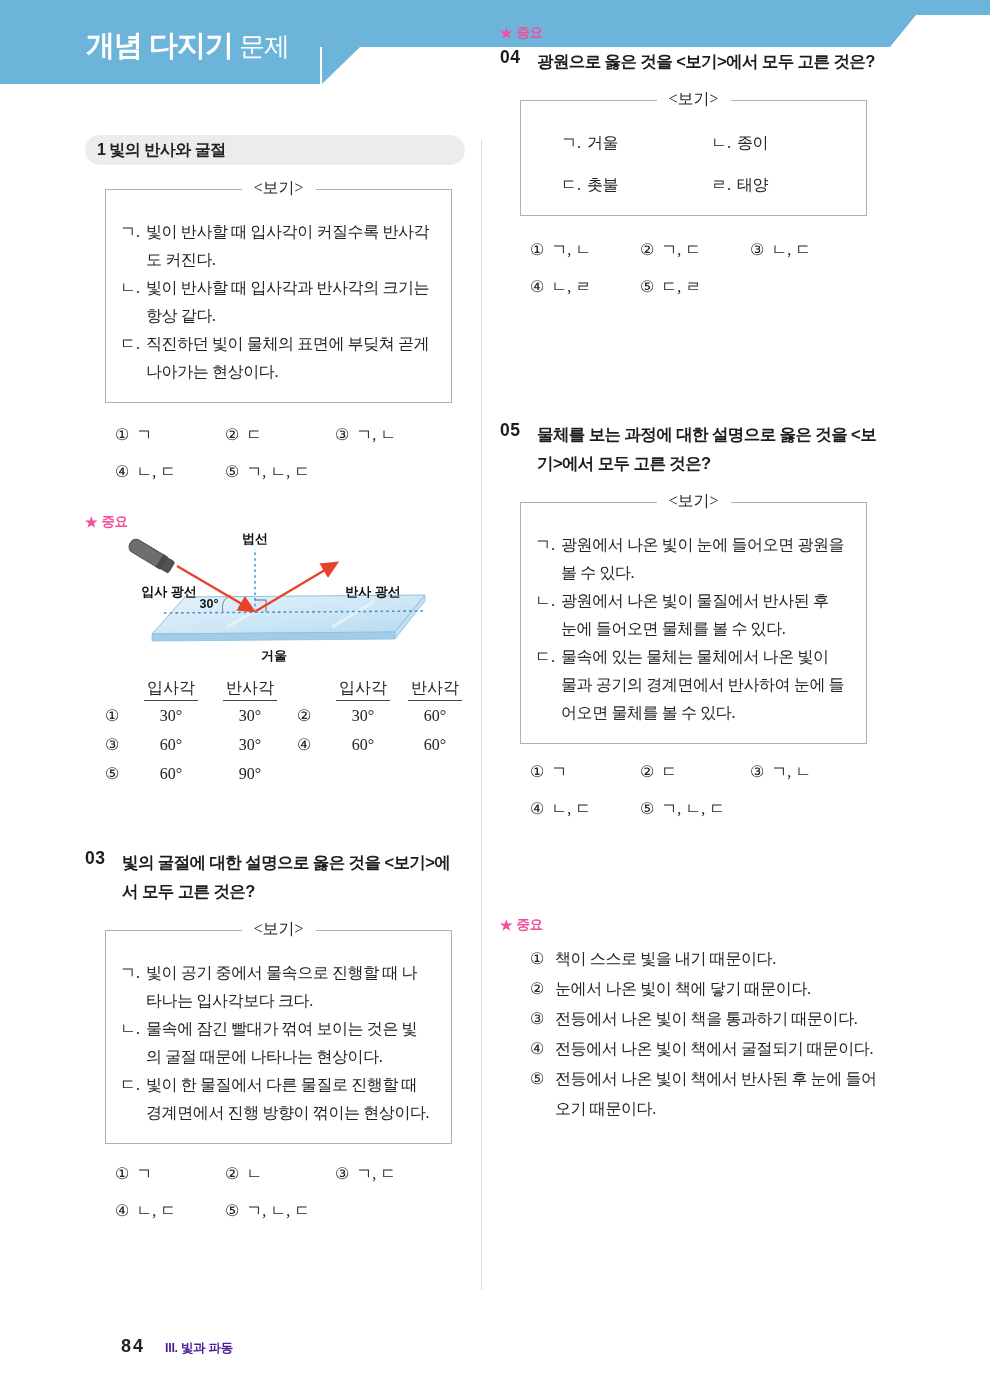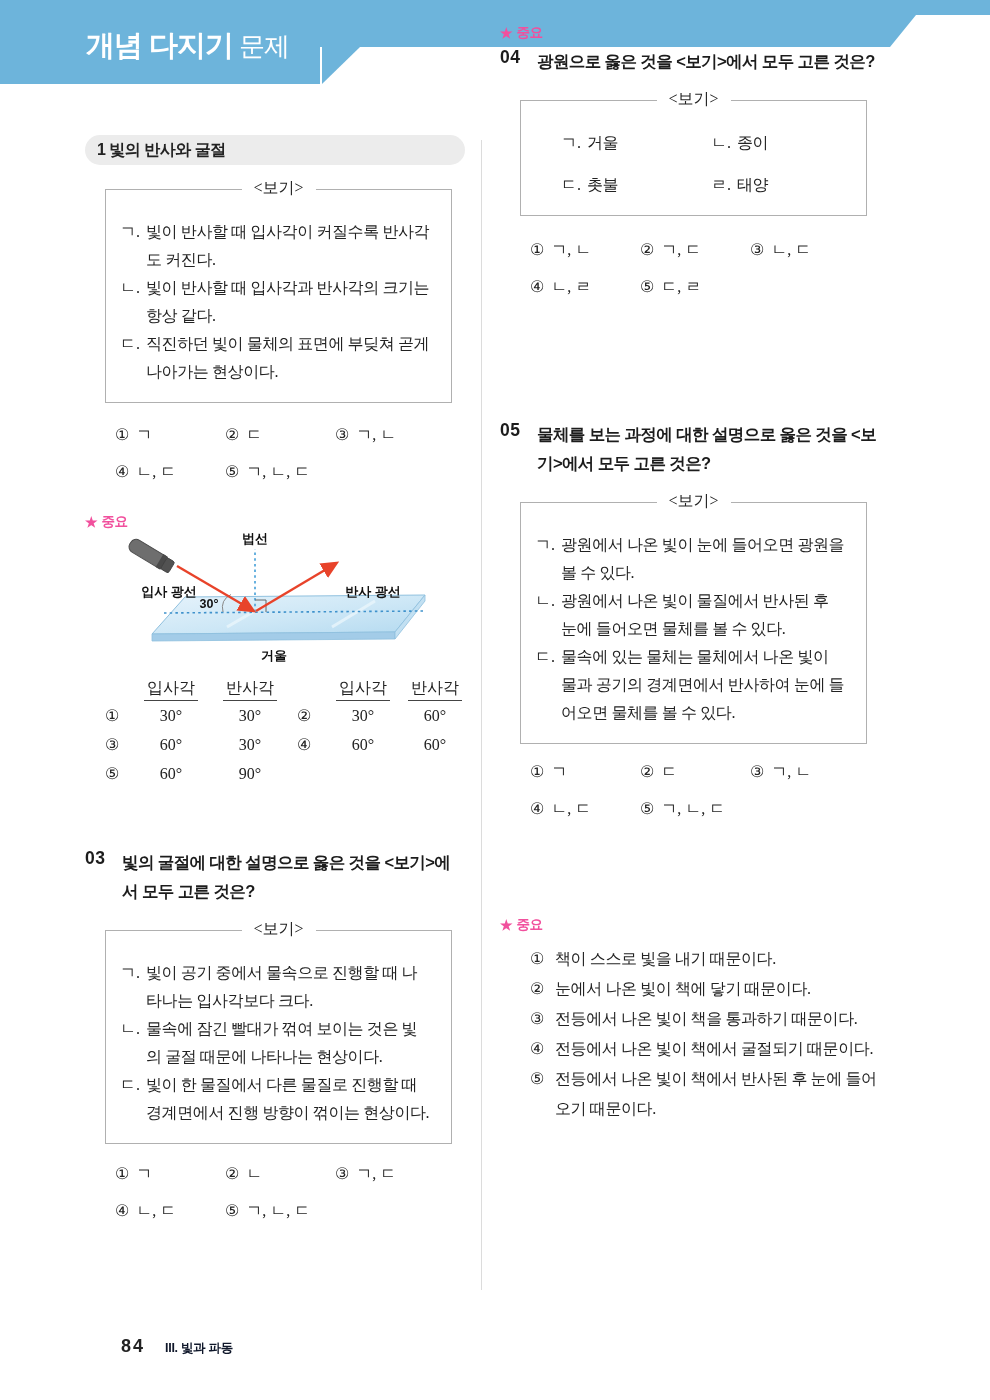--- a/index.html
+++ b/index.html
@@ -69,21 +69,21 @@
   .at-n{justify-self:start;padding-left:4px;}
 
   
   .diagram{margin:-4px 0 0 22px;width:330px;height:142px;position:relative;}
   .dlabel{font-family:"Liberation Sans",sans-serif;font-size:13px;font-weight:700;fill:#111;}
   .dlabel-angle{font-family:"Liberation Sans",sans-serif;font-size:12.5px;font-weight:700;fill:#111;}
 
   
   .footer{position:absolute;left:85px;top:1336px;display:flex;align-items:baseline;gap:20px;margin-left:36px;}
   .page-num{font-size:18px;font-weight:800;letter-spacing:2px;color:#222;}
-  .chapter{font-size:12.5px;font-weight:600;color:#0f172a;letter-spacing:-0.3px;}
+  .chapter{font-size:12.5px;font-weight:600;color:#4c1d95;letter-spacing:-0.3px;}
 </style>
 </head>
 <body>
 
 <div class="page">
 
   <header class="banner">
     <div class="banner-strip"></div>
     <div class="banner-strip-thin"></div>
     <div class="banner-strip-tri"></div>

